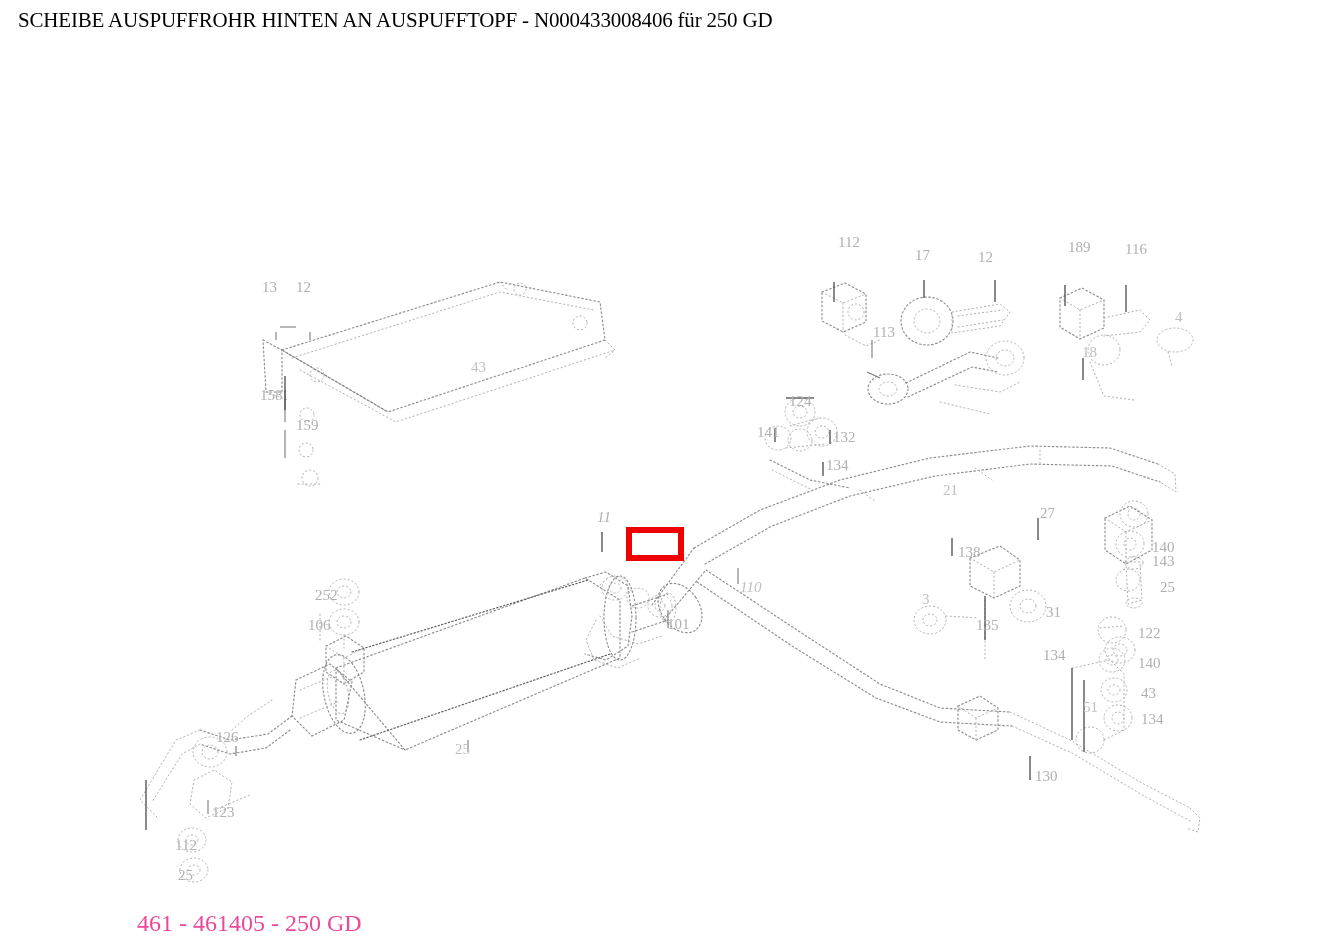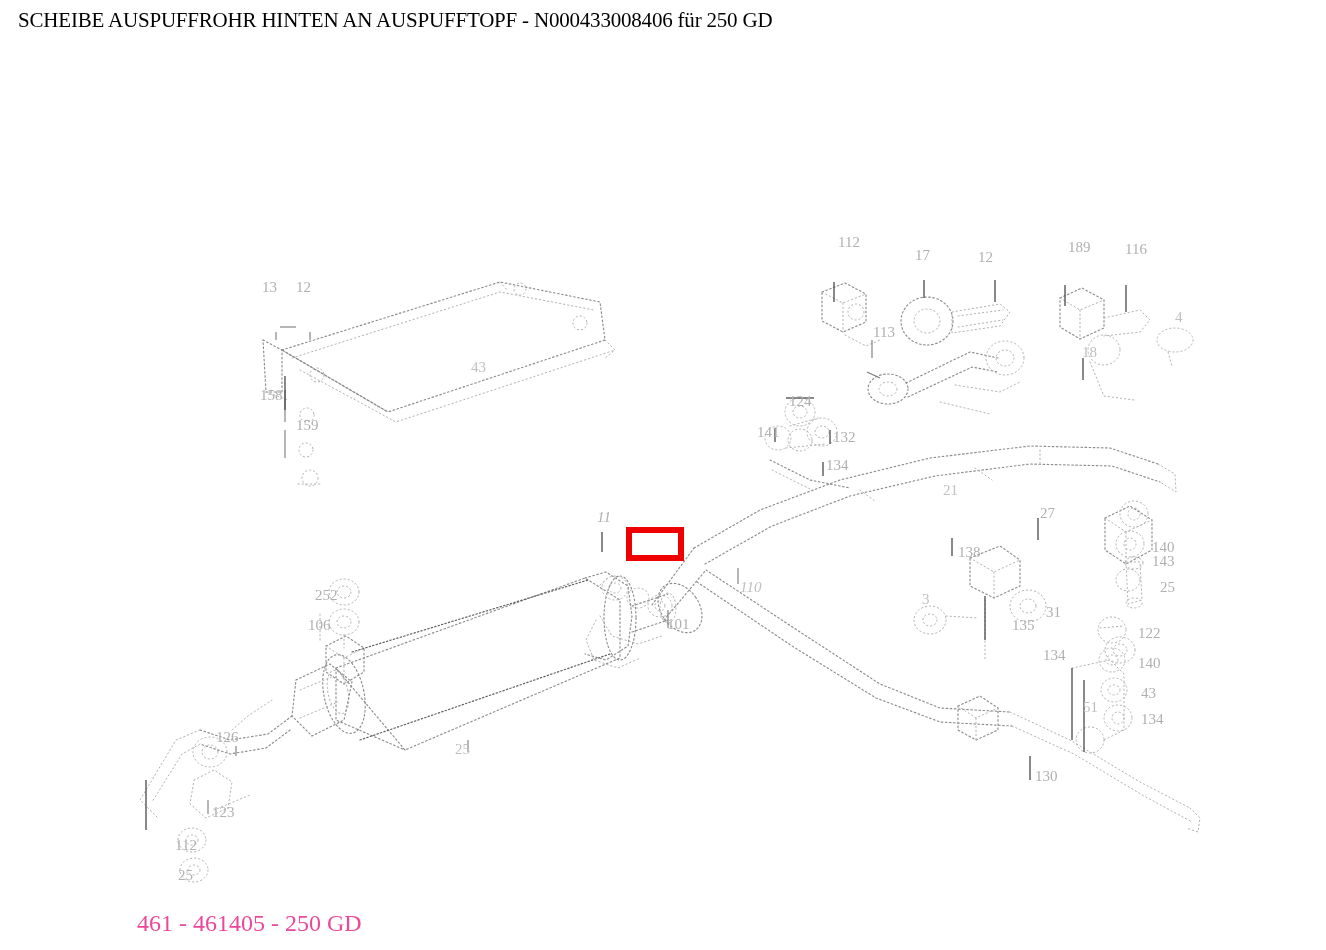--- a/index.html
+++ b/index.html
@@ -368,21 +368,21 @@
       <div class="callout dim" style="left: 757px; top: 385px;">141</div>
       <div class="callout dim" style="left: 833px; top: 390px;">132</div>
       <div class="callout dim" style="left: 826px; top: 418px;">134</div>
       <div class="callout dimmer" style="left: 943px; top: 443px;">21</div>
       <div class="callout dim" style="left: 597px; top: 470px; font-style: italic;">11</div>
       <div class="callout dim" style="left: 667px; top: 577px;">101</div>
       <div class="callout dimmer" style="left: 740px; top: 540px; font-style: italic;">110</div>
       <div class="callout dim" style="left: 958px; top: 505px;">138</div>
       <div class="callout dim" style="left: 1040px; top: 466px;">27</div>
       <div class="callout dimmer" style="left: 922px; top: 552px;">3</div>
-      <div class="callout dim" style="left: 1012px; top: 578px;">135</div>
+      <div class="callout dim" style="left: 976px; top: 578px;">135</div>
       <div class="callout dim" style="left: 1046px; top: 565px;">31</div>
       <div class="callout dim" style="left: 1043px; top: 608px;">134</div>
       <div class="callout dimmer" style="left: 1083px; top: 660px; font-family: Liberation Serif, serif;">51</div>
       <div class="callout dim" style="left: 1152px; top: 470px; margin-top: 44px;">143</div>
       <div class="callout dim" style="left: 1152px; top: 500px;">140</div>
       <div class="callout dim" style="left: 1160px; top: 540px;">25</div>
       <div class="callout dim" style="left: 1138px; top: 586px;">122</div>
       <div class="callout dim" style="left: 1138px; top: 616px;">140</div>
       <div class="callout dim" style="left: 1141px; top: 646px;">43</div>
       <div class="callout dim" style="left: 1141px; top: 672px;">134</div>

